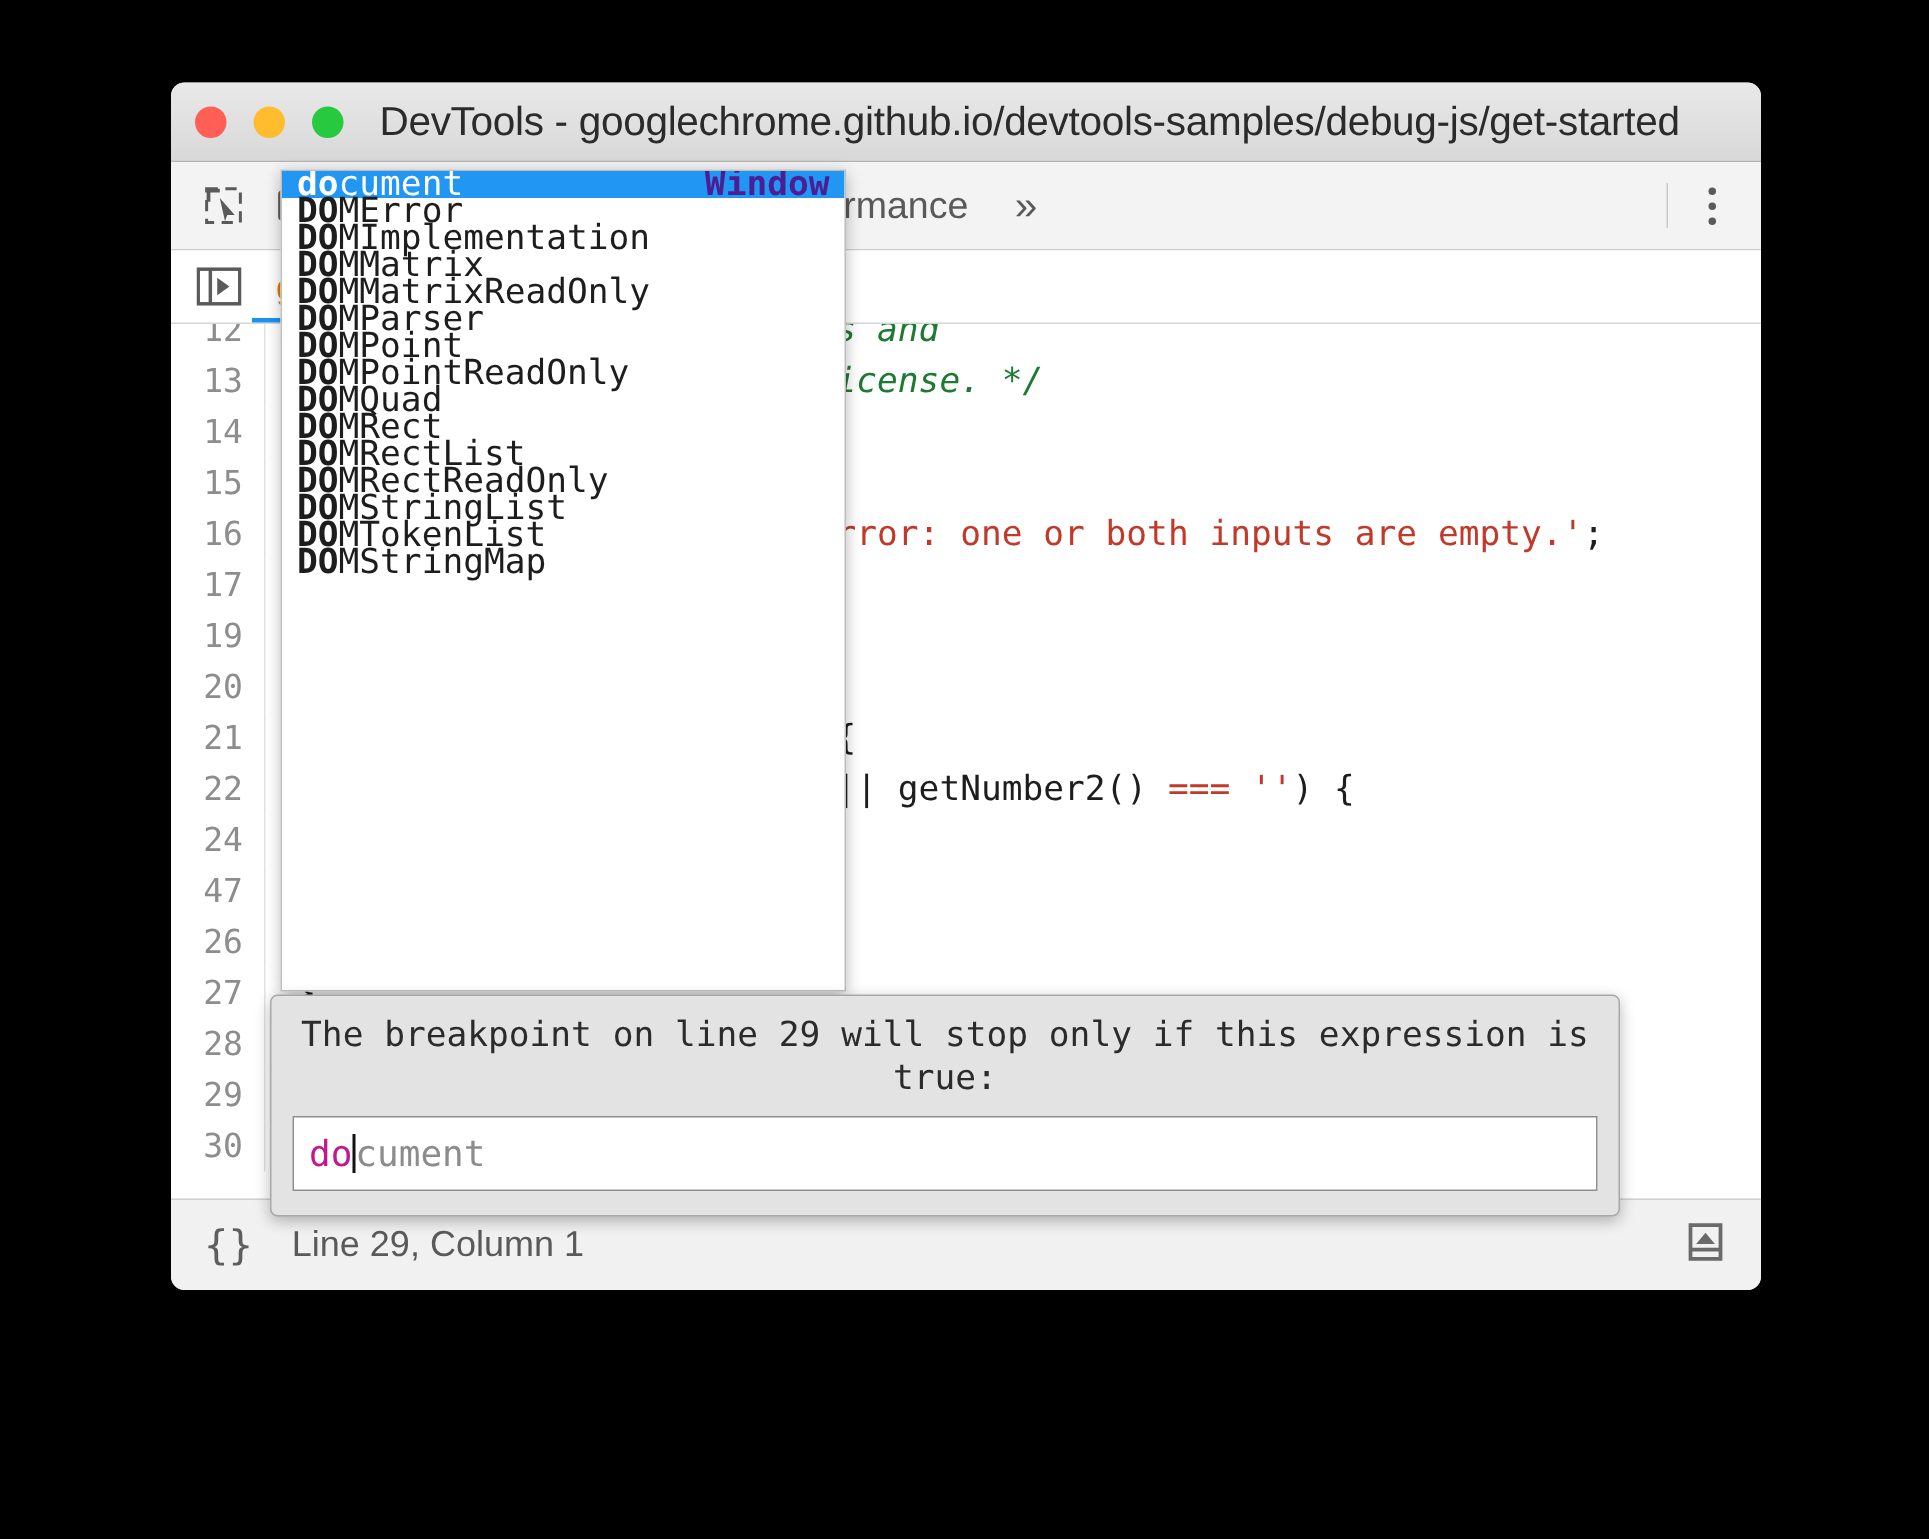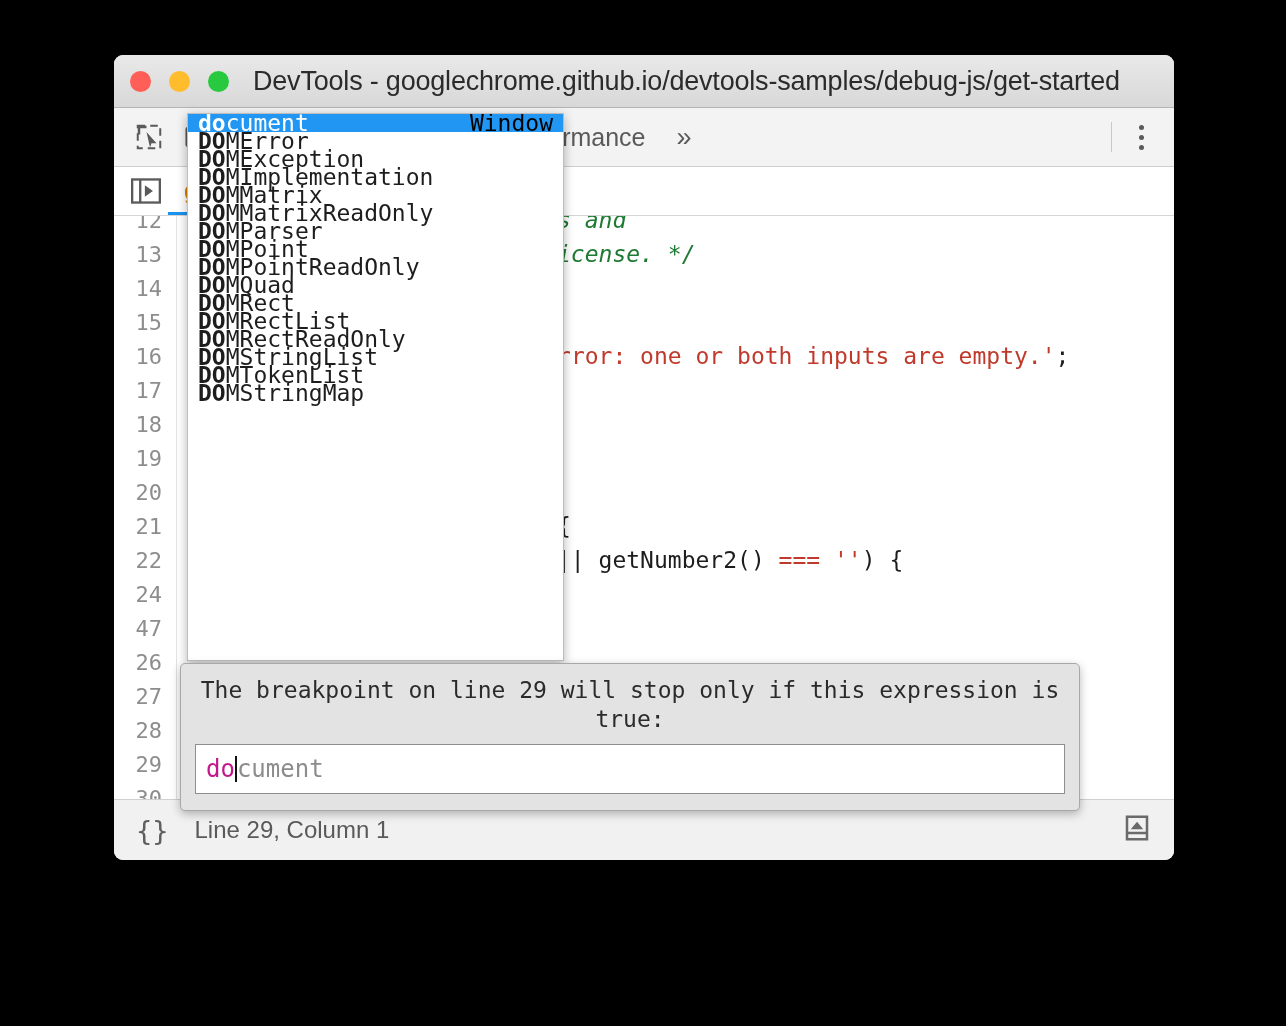--- a/index.html
+++ b/index.html
@@ -103,21 +103,21 @@
     background:#fff;border:1px solid #bdbdbd;box-shadow:0 3px 10px rgba(0,0,0,.3);
     font-family:"DejaVu Sans Mono", monospace;font-size:23px;
     overflow:hidden;z-index:40;
   }
   .ac-item{
     height:18px;display:flex;align-items:center;justify-content:space-between;
     padding:0 10px 0 10px;color:#1d1d1d;white-space:nowrap;box-sizing:border-box;
   }
   .ac-item.sel{background:#2196f3;color:#fff;}
   .ac-item .pre{font-weight:bold;}
-  .ac-item .type{font-weight:normal;color:#000000;margin-left:auto;}
+  .ac-item .type{font-weight:bold;color:#4c1d95;margin-left:auto;}
 
   
   .cbp{
     position:absolute;left:180px;top:663px;width:900px;
     background:#e3e3e3;border:1px solid #a8a8a8;border-radius:5px;
     box-shadow:0 3px 10px rgba(0,0,0,.28);
     padding:12px 14px 16px 14px;box-sizing:border-box;z-index:50;
     font-family:"DejaVu Sans Mono", monospace;
     text-align:center;
   }
@@ -202,21 +202,20 @@
     </div>
 
     <div class="editor">
       <div class="code-rows" id="code-rows">
           <div class="row"><span class="ln">12</span><span class="gutter-line"></span><span class="code"><span class="cmt">/* ...governing permissions and</span></span></div>
           <div class="row"><span class="ln">13</span><span class="gutter-line"></span><span class="code"><span class="cmt">   limitations under the License. */</span></span></div>
           <div class="row"><span class="ln">14</span><span class="gutter-line"></span><span class="code"><span class="kw">function</span><span class="pl"> </span><span class="fn">onClick</span><span class="pl">() {</span></span></div>
           <div class="row"><span class="ln">15</span><span class="gutter-line"></span><span class="code"><span class="pl"></span></span></div>
           <div class="row"><span class="ln">16</span><span class="gutter-line"></span><span class="code"><span class="pl">    label.textContent = </span><span class="str">'Error: one or both inputs are empty.'</span><span class="pl">;</span></span></div>
           <div class="row"><span class="ln">17</span><span class="gutter-line"></span><span class="code"><span class="pl"></span></span></div>
-          <div class="row"><span class="ln">18</span><span class="gutter-line"></span><span class="code"><span class="pl"></span></span></div>
           <div class="row"><span class="ln">19</span><span class="gutter-line"></span><span class="code"><span class="pl"></span></span></div>
           <div class="row"><span class="ln">20</span><span class="gutter-line"></span><span class="code"><span class="pl">}</span></span></div>
           <div class="row"><span class="ln">21</span><span class="gutter-line"></span><span class="code"><span class="kw">function</span><span class="pl"> </span><span class="fn">inputsAreEmpty</span><span class="pl">() {</span></span></div>
           <div class="row"><span class="ln">22</span><span class="gutter-line"></span><span class="code"><span class="pl">  if (getNumber1() === '' || getNumber2() </span><span class="op">===</span><span class="pl"> </span><span class="str">''</span><span class="pl">) {</span></span></div>
           <div class="row"><span class="ln">24</span><span class="gutter-line"></span><span class="code"><span class="pl"></span></span></div>
           <div class="row"><span class="ln">47</span><span class="gutter-line"></span><span class="code"><span class="pl"></span></span></div>
           <div class="row"><span class="ln">26</span><span class="gutter-line"></span><span class="code"><span class="pl"></span></span></div>
           <div class="row"><span class="ln">27</span><span class="gutter-line"></span><span class="code"><span class="pl">}</span></span></div>
           <div class="row"><span class="ln">28</span><span class="gutter-line"></span><span class="code"><span class="kw">function</span><span class="pl"> </span><span class="fn">updateLabel</span><span class="pl">() {</span></span></div>
           <div class="row"><span class="ln">29</span><span class="gutter-line"></span><span class="code"><span class="pl">  </span><span class="kw">var</span><span class="pl"> </span><span class="fn">addend1</span><span class="pl"> = getNumber1();</span></span></div>
@@ -239,23 +238,20 @@
 
   <div class="ac" id="ac-list">
       <div class="ac-item sel">
         <span><span class="pre">do</span><span>cument</span></span>
         <span class="type">Window</span>
       </div>
       <div class="ac-item">
         <span><span class="pre">DO</span><span>MError</span></span>
       </div>
       <div class="ac-item">
-        <span><span class="pre">DO</span><span>MException</span></span>
-      </div>
-      <div class="ac-item">
         <span><span class="pre">DO</span><span>MImplementation</span></span>
       </div>
       <div class="ac-item">
         <span><span class="pre">DO</span><span>MMatrix</span></span>
       </div>
       <div class="ac-item">
         <span><span class="pre">DO</span><span>MMatrixReadOnly</span></span>
       </div>
       <div class="ac-item">
         <span><span class="pre">DO</span><span>MParser</span></span>

